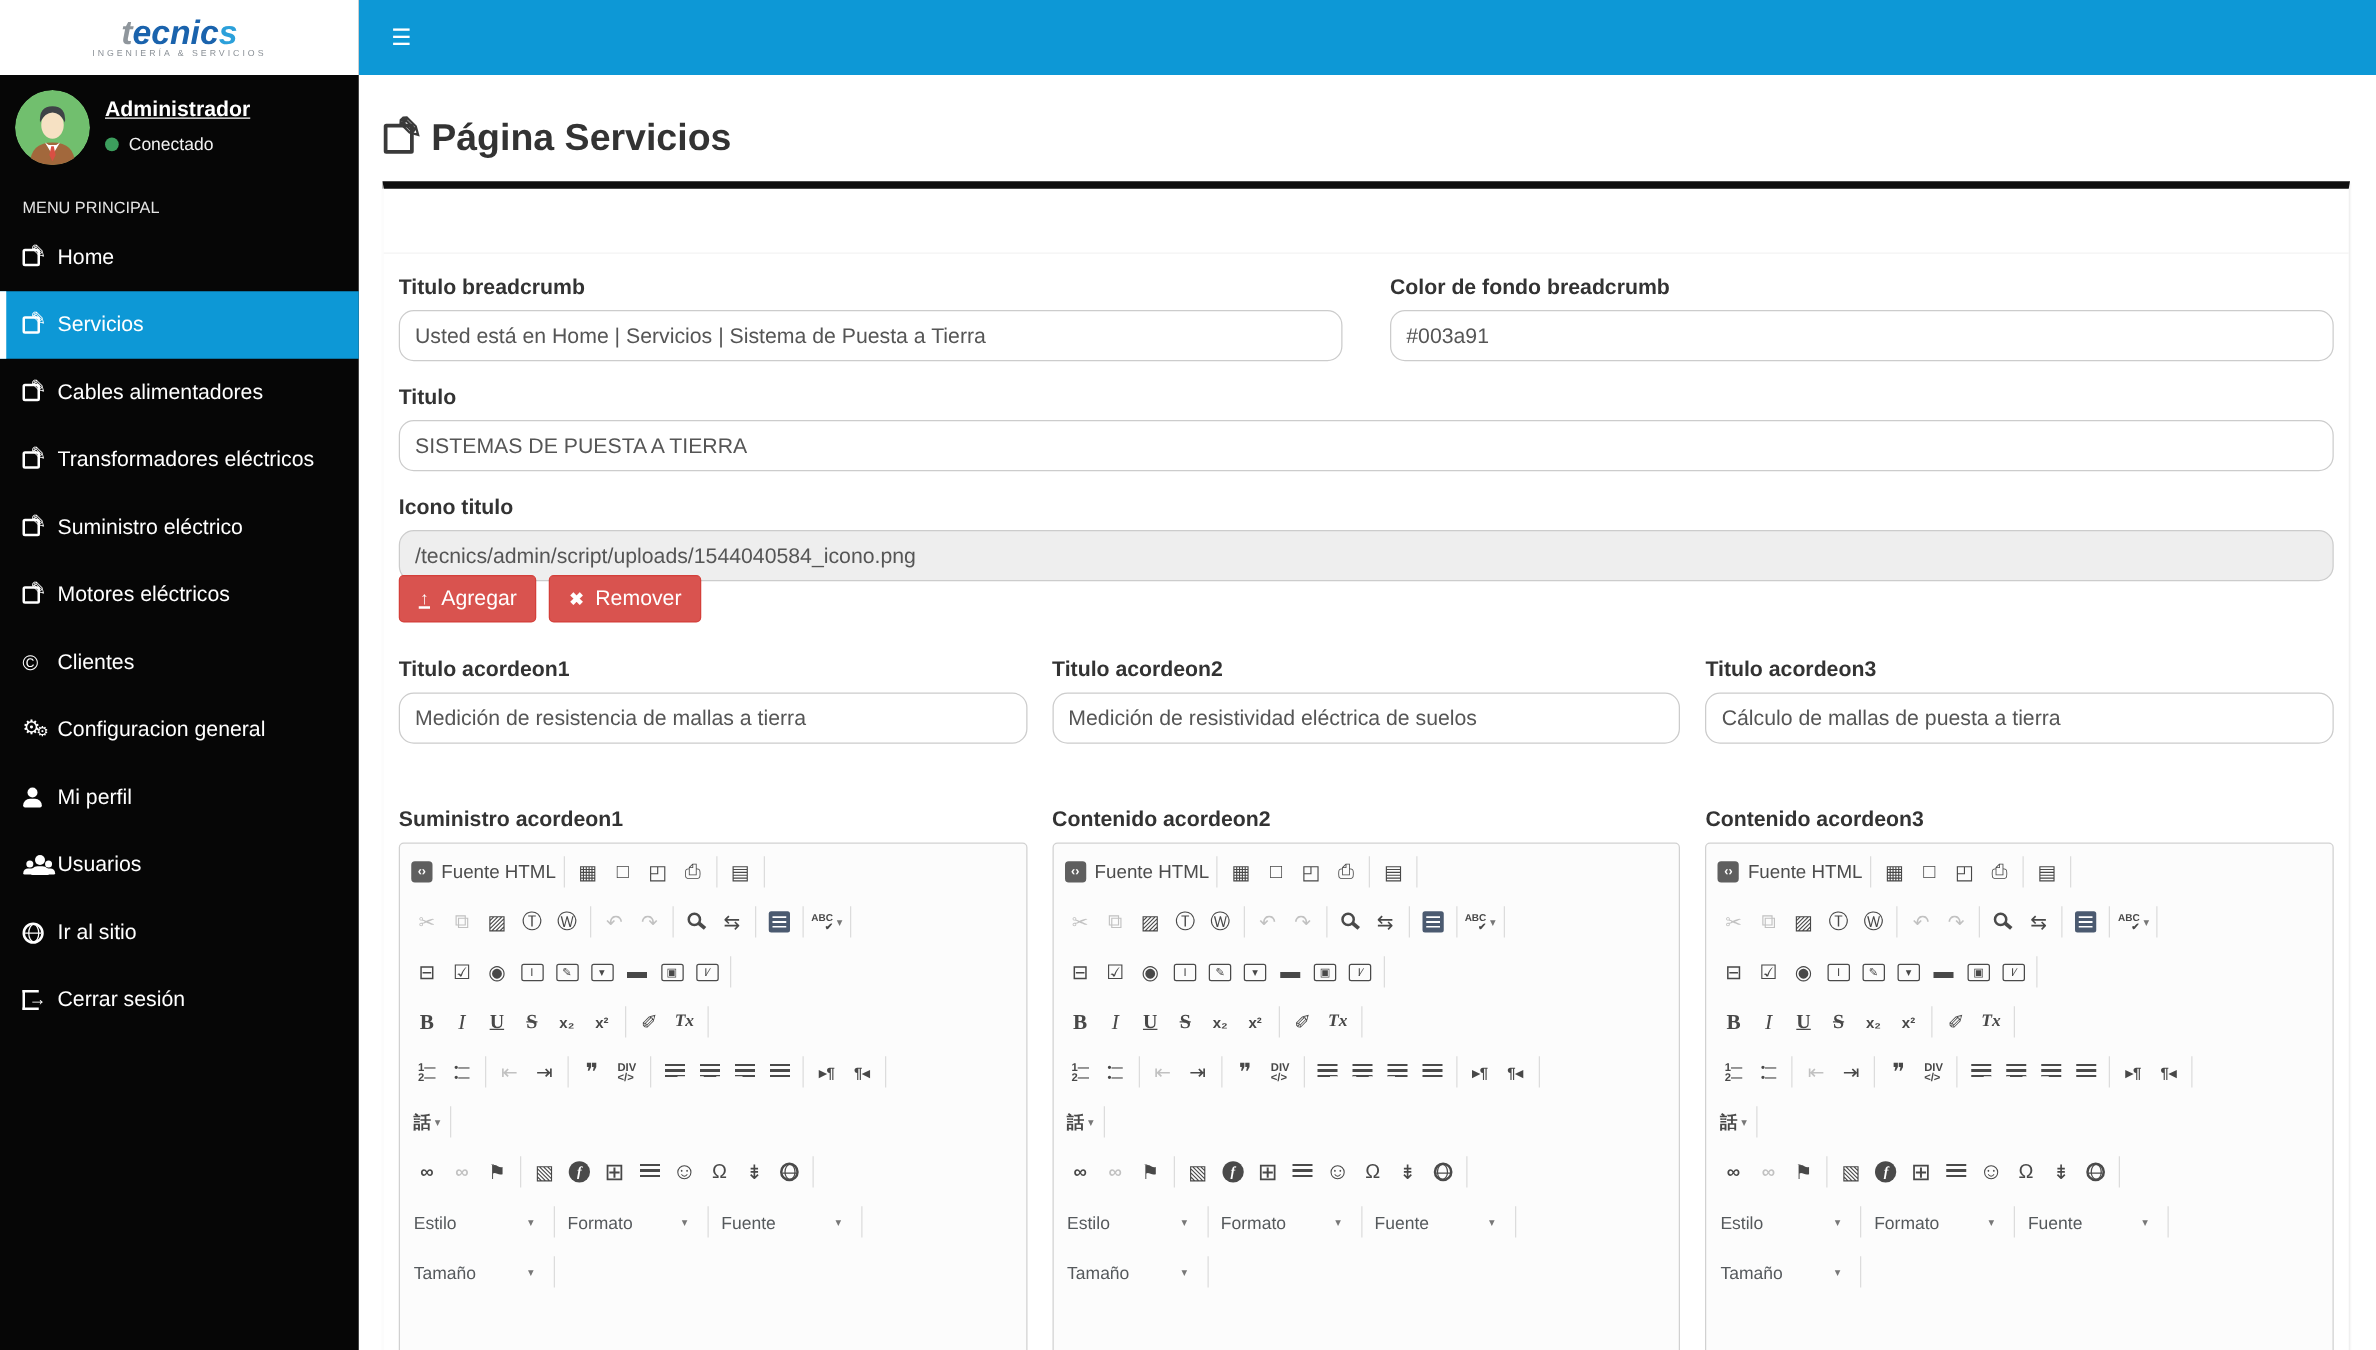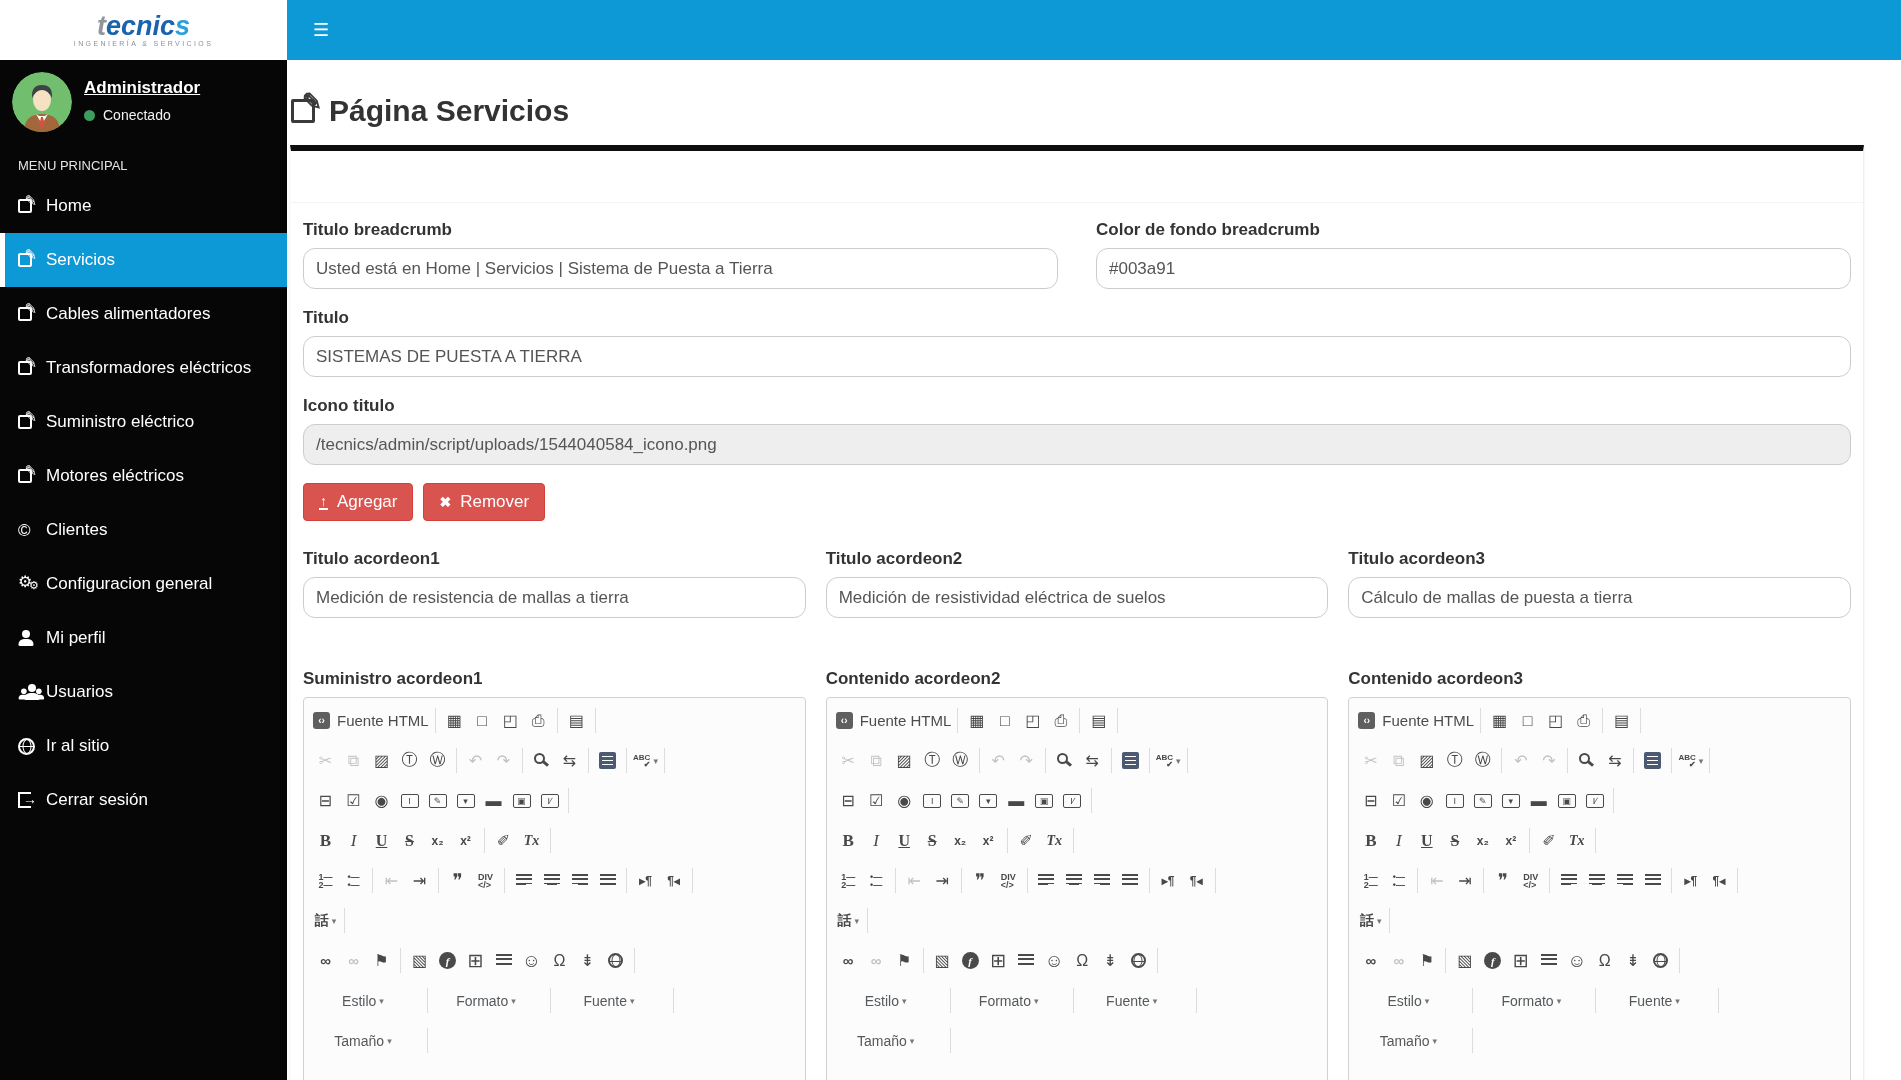--- a/index.html
+++ b/index.html
@@ -50,21 +50,21 @@
   .globe::after{content:"";position:absolute;top:50%;left:0;right:0;height:0;border-top:1.5px solid currentColor;}
   
   .signout-ic{position:relative;display:inline-block;width:13px;height:16px;border:2.5px solid currentColor;border-right:none;}
   .signout-ic::after{content:"→";position:absolute;font-size:14px;font-weight:bold;left:3px;top:50%;transform:translateY(-55%);}
 
   
   .topbar{position:absolute;left:287px;top:0;width:1614px;height:60px;background:#0d98d6;}
   .burger{position:absolute;left:14px;top:0;height:60px;display:flex;align-items:center;padding:0 12px;color:#fff;font-size:18px;cursor:pointer;}
 
   
-  .content{position:absolute;left:271px;top:60px;width:1614px;height:1020px;background:#fff;padding:0 21px 0 19px;overflow:hidden;}
+  .content{position:absolute;left:287px;top:60px;width:1614px;height:1020px;background:#fff;padding:0 21px 0 19px;overflow:hidden;}
   .page-title{display:flex;align-items:center;gap:14px;margin:34px 0 0 1px;color:#333;font-size:30px;}
   .page-title .edit-ic{width:24px;height:24px;border-width:3px;color:#3a3a3a;}
   .page-title .edit-ic::after{font-size:24px;right:-10px;top:-14px;}
 
   .box{margin-top:17px;border-top:6px solid #0e0e0e;background:#fff;border-right:1px solid #f0f0f0;border-left:1px solid #fbfbfb;box-shadow:0 1px 2px rgba(0,0,0,.08);}
   .box-header{position:relative;height:52px;border-bottom:1px solid #f4f4f4;}
   .collapse-btn{position:absolute;right:14px;top:18px;padding:4px;cursor:pointer;background:none;border:none;}
   .minus-bar{width:15px;height:6px;background:#9aa3b2;border-radius:1px;}
   .box-body{padding:17px 12px 20px 12px;}
 
@@ -111,21 +111,21 @@
   .ic-bars.b-left::after{content:"";position:absolute;right:0;bottom:0;width:6px;height:3px;background:#fcfcfc;}
   .ic-bars.b-center::before{content:"";position:absolute;left:0;bottom:0;width:3px;height:3px;background:#fcfcfc;}
   .ic-bars.b-center::after{content:"";position:absolute;right:0;bottom:0;width:3px;height:3px;background:#fcfcfc;}
   .ic-bars.b-right::after{content:"";position:absolute;left:0;bottom:0;width:6px;height:3px;background:#fcfcfc;}
   .ic-circle-f{width:17px;height:17px;border-radius:50%;background:#4a4a4a;color:#fff;display:inline-flex;align-items:center;justify-content:center;font:italic bold 11px "Liberation Serif",serif;}
   .ic-circle-f::after{content:"f";}
   .ic-globe-d{color:#4a4a4a;width:15px;height:15px;}
   .spell{display:flex;flex-direction:column;align-items:flex-end;font-size:8px;font-weight:bold;line-height:7px;}
   .caret{font-size:9px;color:#777;margin-left:3px;}
   .lang-g{font-size:14px;font-weight:bold;}
-  .combo{display:flex;align-items:center;justify-content:center;width:106px;padding:0 8px 0 2px;font-size:14px;color:#55595c;cursor:pointer;}
+  .combo{display:flex;align-items:center;justify-content:space-between;width:106px;padding:0 8px 0 2px;font-size:14px;color:#55595c;cursor:pointer;}
   .combo-wrap{display:flex;align-items:center;border-right:1px solid #dcdcdc;padding-right:8px;margin-right:8px;height:25px;}
 </style>
 </head>
 <body>
 
 <aside class="sidebar">
   <div class="logo">
     <div class="word"><span class="lt">t</span><span class="lm">ecnic</span><span class="ls">s</span></div>
     <div class="tagline">INGENIERÍA &amp; SERVICIOS</div>
   </div>
@@ -260,21 +260,21 @@
           <label>Color de fondo breadcrumb</label>
           <input type="text" value="#003a91" style="">
         </div>
       </div>
 
       <div class="fg">
         <label>Titulo</label>
         <input type="text" value="SISTEMAS DE PUESTA A TIERRA" style="">
       </div>
 
-      <div class="fg" style="margin-bottom:26px;">
+      <div class="fg" style="margin-bottom:3px;">
         <label>Icono titulo</label>
         <input type="text" disabled="" value="/tecnics/admin/script/uploads/1544040584_icono.png" style="">
       </div>
 
       <div class="btn-row">
         <button class="btn-danger">
           <span class="up-ic">↑</span>
           <span>Agregar</span>
         </button>
         <button class="btn-danger">

